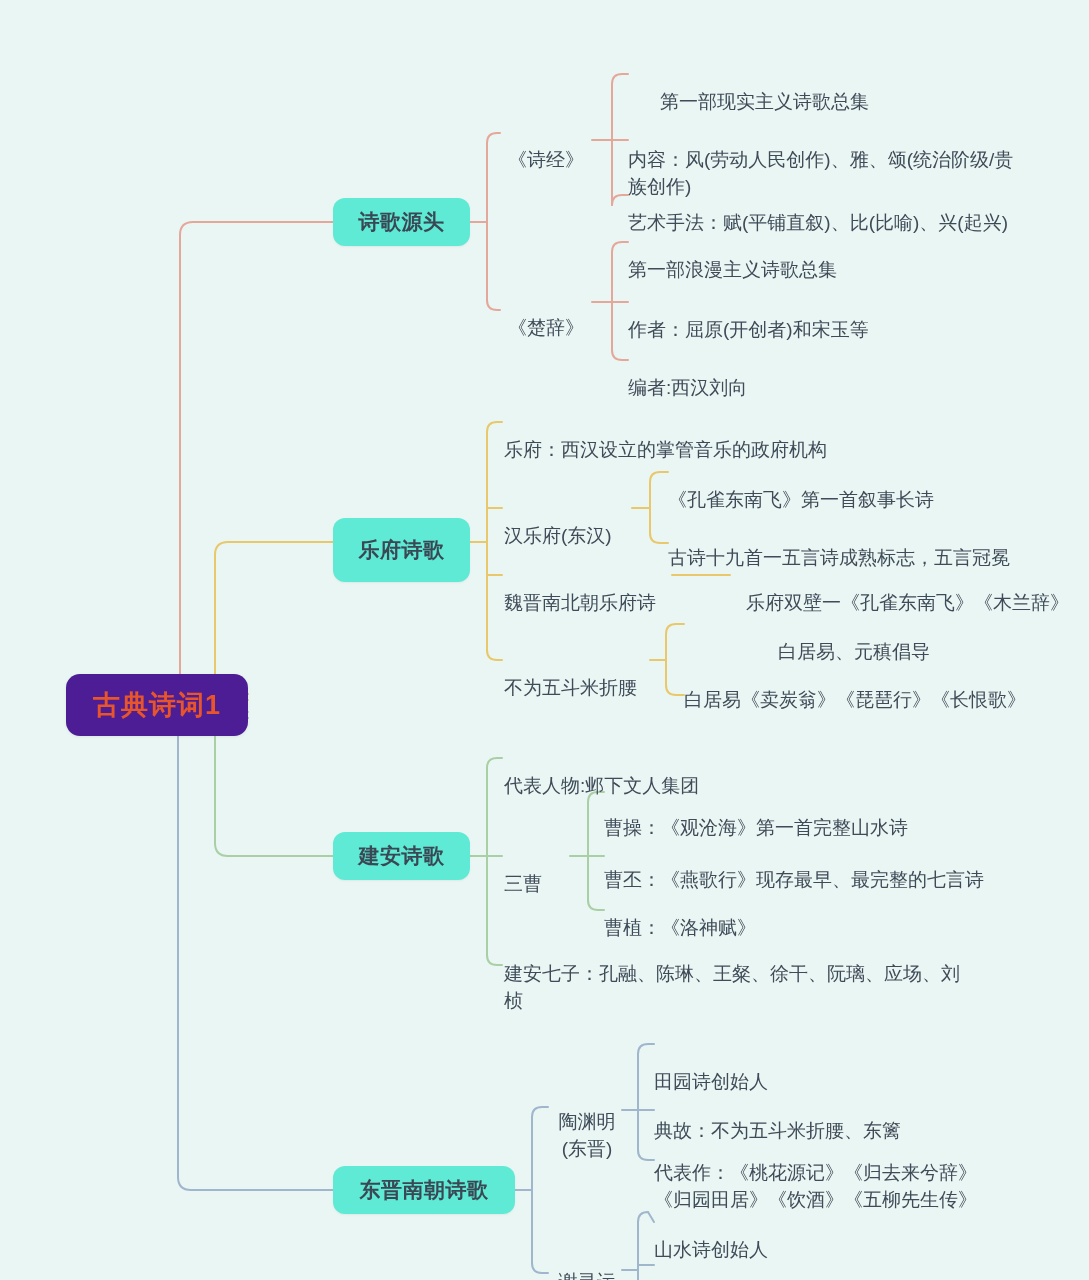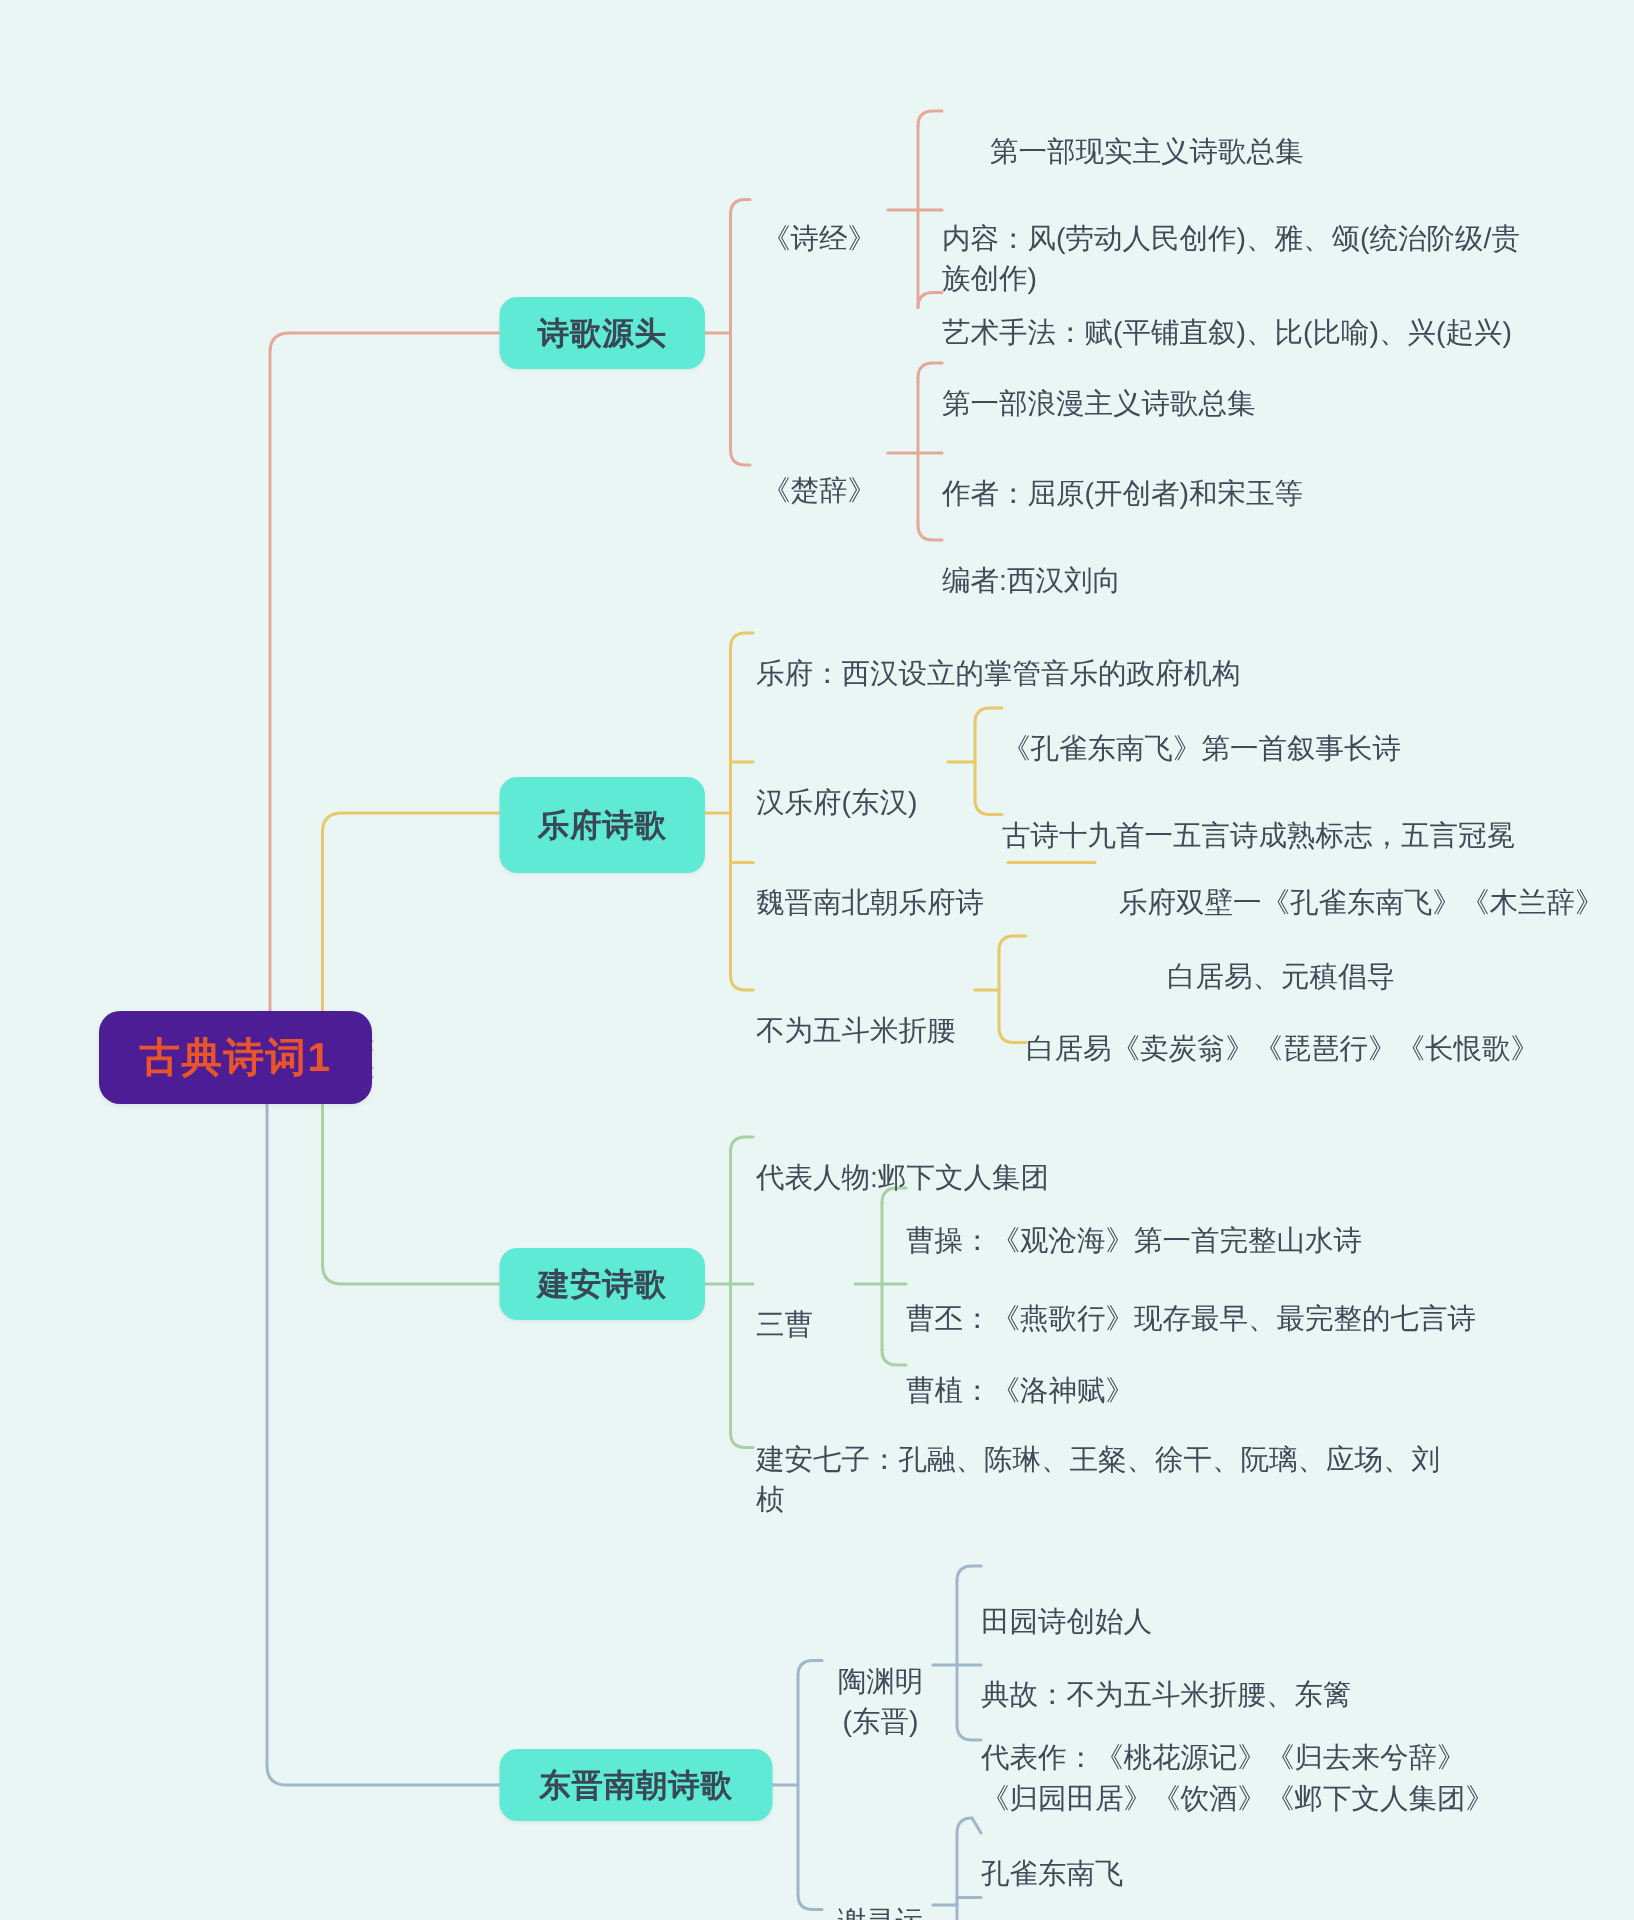--- a/index.html
+++ b/index.html
@@ -246,27 +246,27 @@
 (东晋)</span>
   </div>
   <div class="node text-node" style="left:654px;top:1042px;width:380px;">
     <span>田园诗创始人</span>
   </div>
   <div class="node text-node" style="left:654px;top:1091px;width:400px;">
     <span>典故：不为五斗米折腰、东篱</span>
   </div>
   <div class="node text-node" style="left:654px;top:1133px;width:400px;">
     <span>代表作：《桃花源记》《归去来兮辞》
-《归园田居》《饮酒》《邺下文人集团》</span>
+《归园田居》《饮酒》《五柳先生传》</span>
   </div>
 
   <div class="node text-node center" style="left:548px;top:1242px;width:78px;">
     <span>谢灵运
 (南朝)</span>
   </div>
   <div class="node text-node" style="left:654px;top:1210px;width:380px;">
-    <span>孔雀东南飞</span>
+    <span>山水诗创始人</span>
   </div>
   <div class="node text-node" style="left:654px;top:1253px;width:380px;">
     
   </div>
 
 </div>
 
 </body></html>

